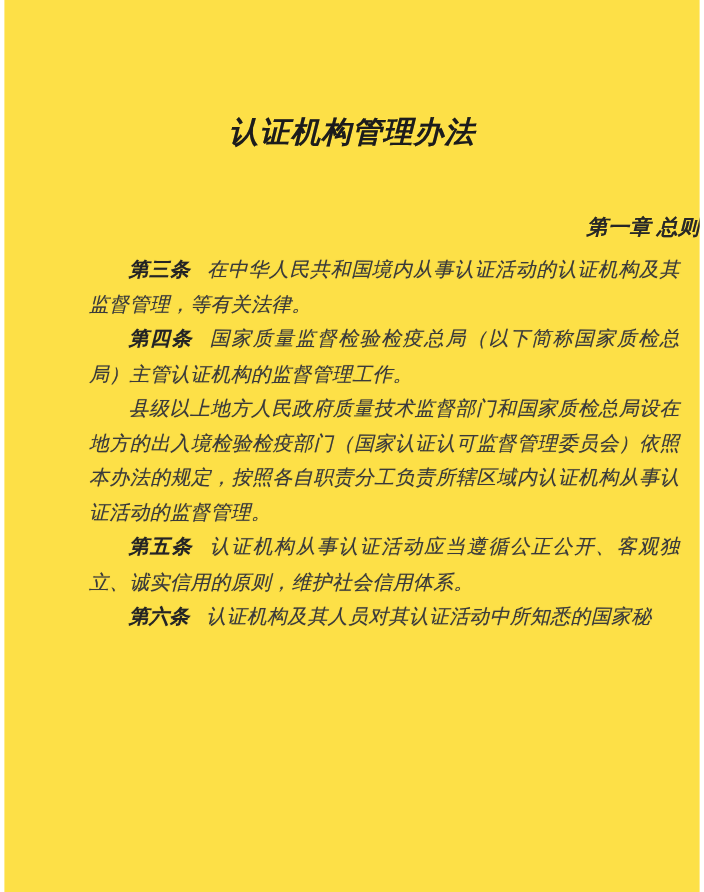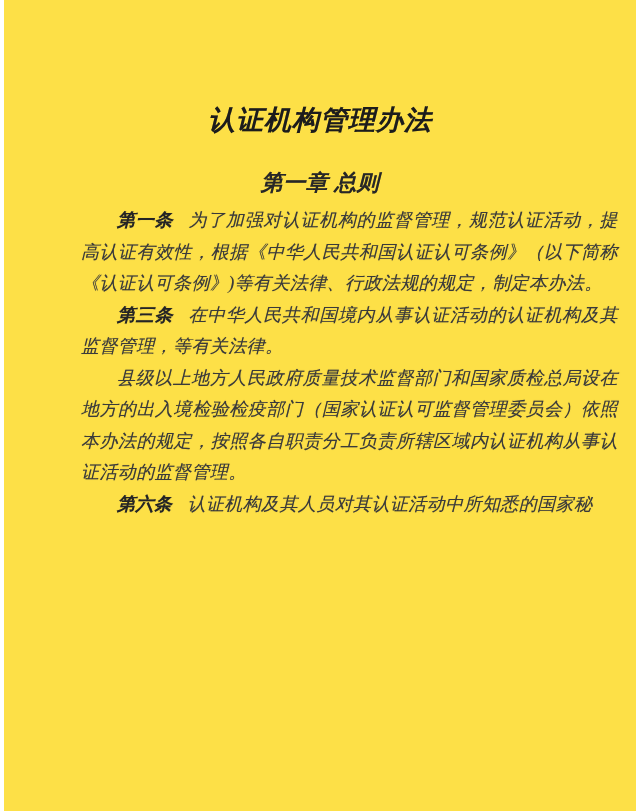--- a/index.html
+++ b/index.html
@@ -20,23 +20,23 @@
     margin-top: 103px;
     text-align: center;
     font-size: 27px;
     font-weight: bold;
     line-height: 34px;
     color: #1c1c1c;
     letter-spacing: 1px;
     text-shadow: 0 0 0.6px rgba(40,40,40,0.45);
   }
   .chapter-heading {
-    margin-top: 33px;
-    text-align: center;
-    font-size: 22px;
+    margin-top: 58px;
+    text-align: right;
+    font-size: 19px;
     font-weight: bold;
     line-height: 26px;
     color: #272727;
     letter-spacing: 0.5px;
     text-shadow: 0 0 0.5px rgba(40,40,40,0.4);
   }
   .doc-body {
     margin: 9px auto 0 77px;
     width: 537px;
     font-size: 18px;
@@ -60,26 +60,27 @@
 <body>
 
 <div class="page">
 
   <h1 class="doc-title">认证机构管理办法</h1>
 
   <h2 class="chapter-heading">第一章 总则</h2>
 
   <div class="doc-body">
 
-    <p class="para"><span class="para-label">第一条</span><span>为了加强对认证机构的监督管理，规范认证活动，提高认证有效性，根据《中华人民共和国认证认可条例》（以下简称《认证认可条例》)等有关法律、行政法规的规定，制定本办法。</span></p>
 
 
     <p class="para"><span class="para-label">第三条</span><span>在中华人民共和国境内从事认证活动的认证机构及其监督管理，等有关法律。</span></p>
 
+    <p class="para"><span class="para-label">第四条</span><span>国家质量监督检验检疫总局（以下简称国家质检总局）主管认证机构的监督管理工作。</span></p>
 
 
     <p class="para"><span>县级以上地方人民政府质量技术监督部门和国家质检总局设在地方的出入境检验检疫部门（国家认证认可监督管理委员会）依照本办法的规定，按照各自职责分工负责所辖区域内认证机构从事认证活动的监督管理。</span></p>
 
+    <p class="para"><span class="para-label">第五条</span><span>认证机构从事认证活动应当遵循公正公开、客观独立、诚实信用的原则，维护社会信用体系。</span></p>
 
     <p class="para"><span class="para-label">第六条</span><span>认证机构及其人员对其认证活动中所知悉的国家秘</span></p>
 
   </div>
 </div>
 
 </body></html>

